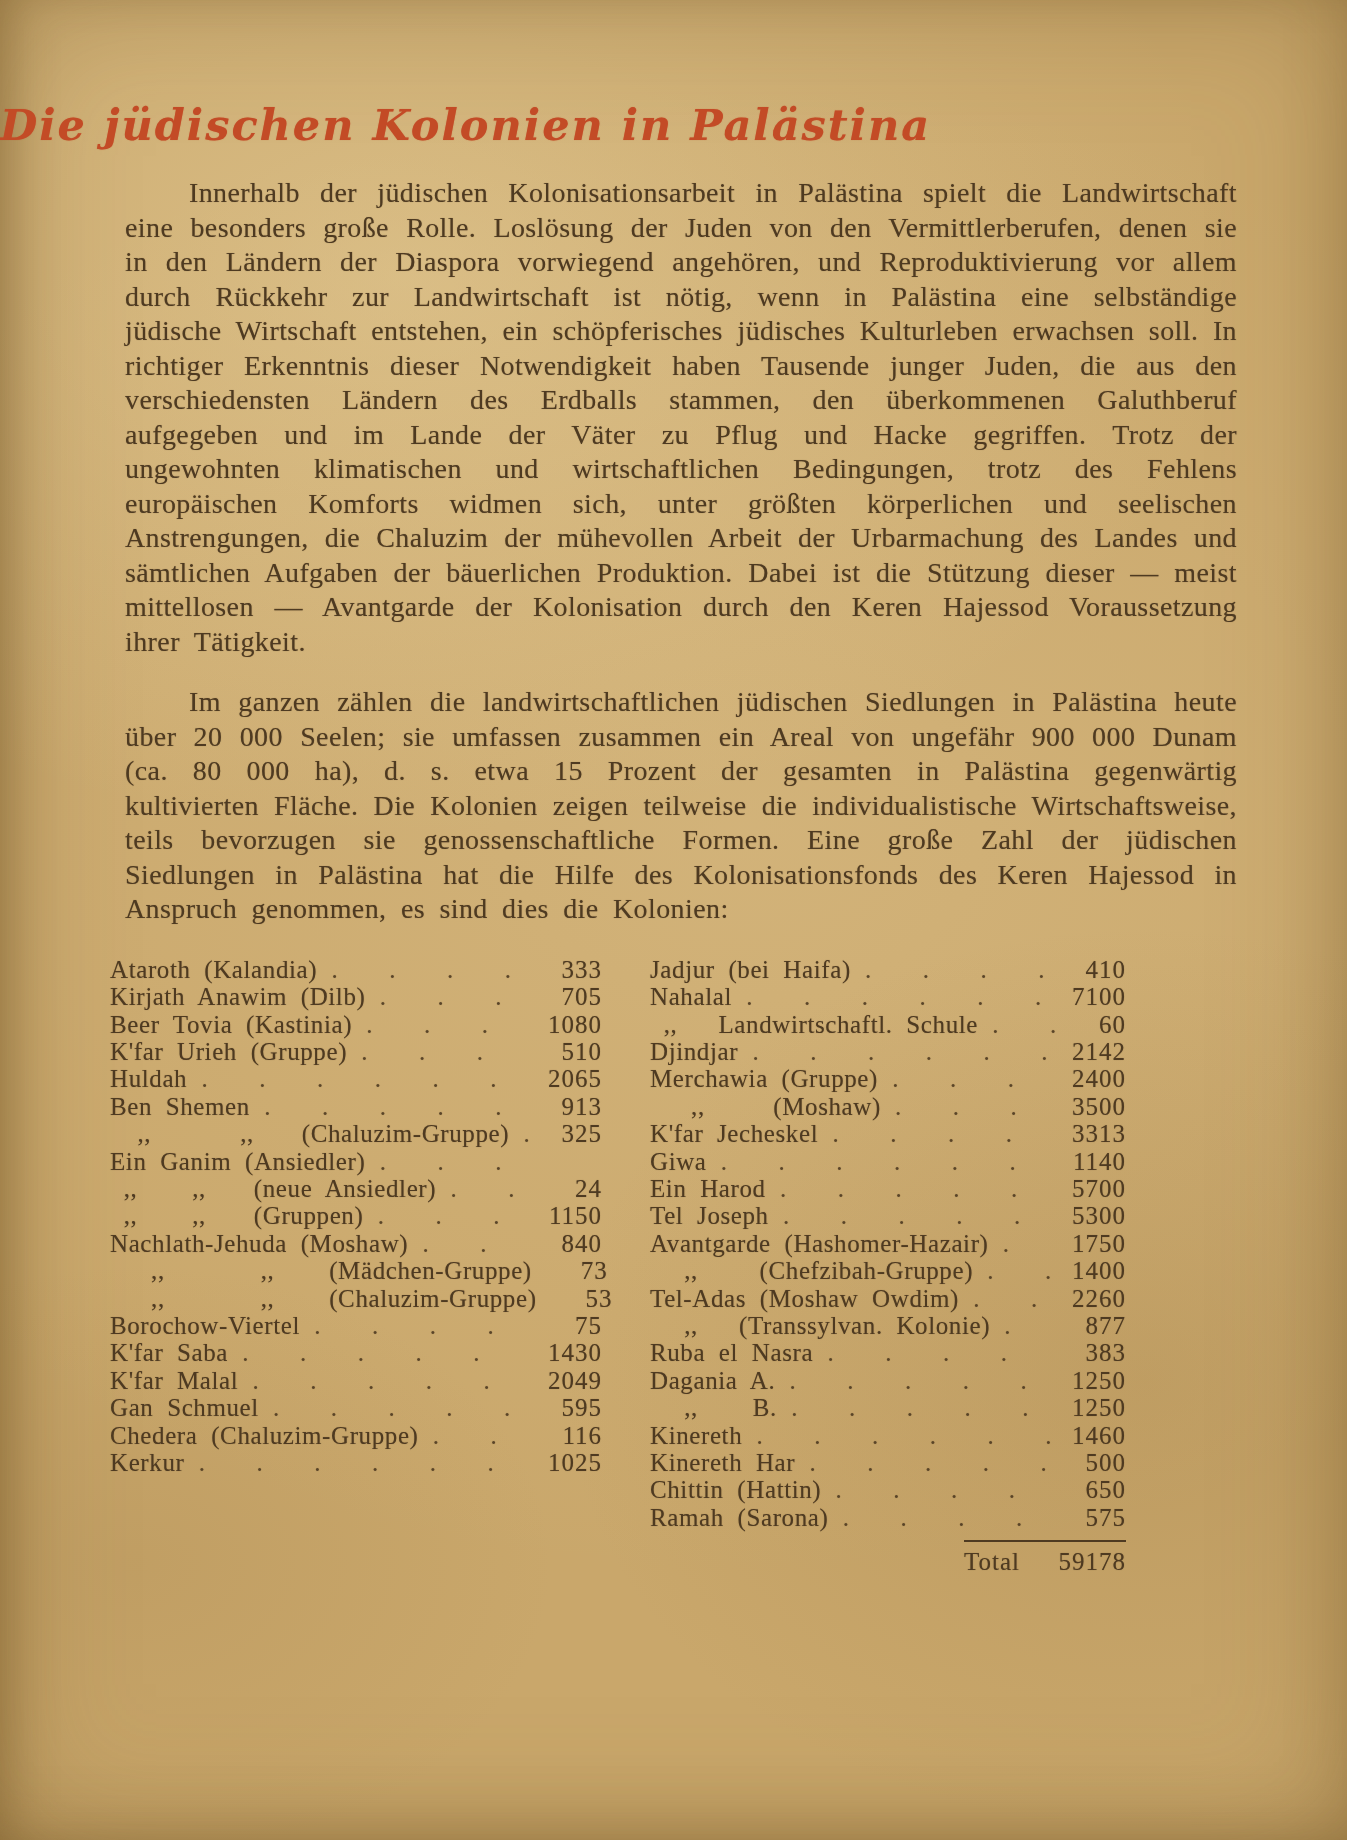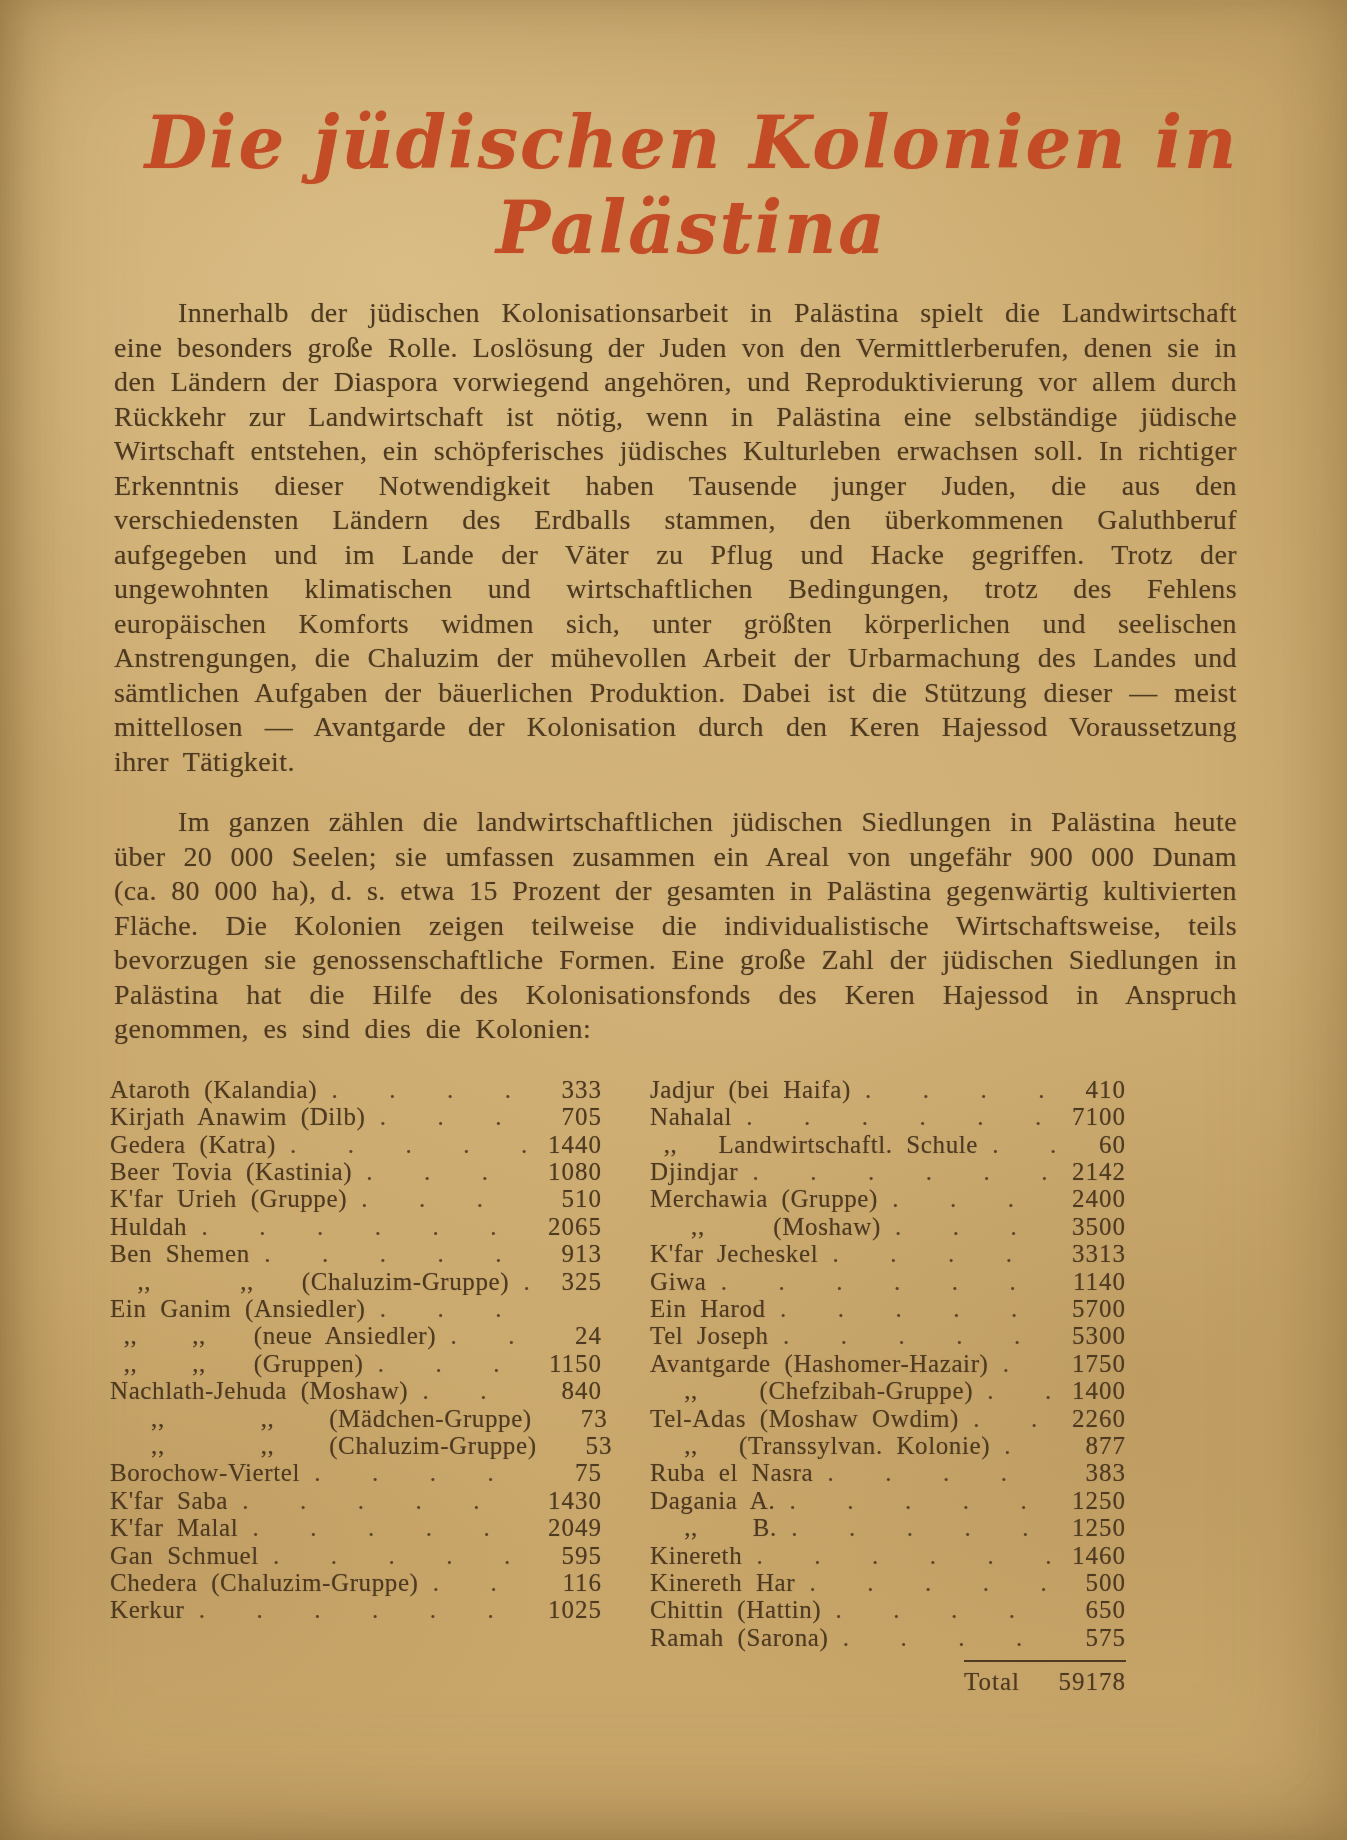--- a/index.html
+++ b/index.html
@@ -21,35 +21,34 @@
     box-shadow:
       inset 0 0 130px rgba(108,80,34,0.35),
       inset 28px 0 50px -22px rgba(108,80,34,0.45),
       inset -20px -30px 70px -30px rgba(108,80,34,0.32);
     color: #4e3a21;
     font-family: "Liberation Serif", serif;
   }
   .title {
     margin: 0;
     padding-top: 100px;
-    text-align: center;
+    text-align: left;
     font-family: "DejaVu Serif", serif;
     font-style: italic;
     font-weight: bold;
-    font-size: 72px;
+    font-size: 43px;
     letter-spacing: 2px;
     color: #c34b26;
     text-shadow: 0 0 1px rgba(195,75,38,0.55);
-    padding-left: 36px;
   }
   .text-block {
     margin: 26px 110px 0 114px;
   }
   .para {
-    margin: 0 0 26px 0;
+    margin: 0 0 26px 11px;
     font-size: 28px;
     line-height: 34.5px;
     text-align: justify;
     text-indent: 64px;
     letter-spacing: 0.4px;
     word-spacing: 7px;
     text-shadow: 0 0 1px rgba(78,58,33,0.45);
   }
   .columns {
     display: flex;
@@ -121,25 +120,20 @@
           <span class="leader"></span>
           <span class="value">333</span>
         </div>
 
         <div class="row">
           <span class="label">Kirjath  Anawim  (Dilb)</span>
           <span class="leader"></span>
           <span class="value">705</span>
         </div>
 
-        <div class="row">
-          <span class="label">Gedera  (Katra)</span>
-          <span class="leader"></span>
-          <span class="value">1440</span>
-        </div>
 
         <div class="row">
           <span class="label">Beer  Tovia  (Kastinia)</span>
           <span class="leader"></span>
           <span class="value">1080</span>
         </div>
 
         <div class="row">
           <span class="label">K'far  Urieh  (Gruppe)</span>
           <span class="leader"></span>

